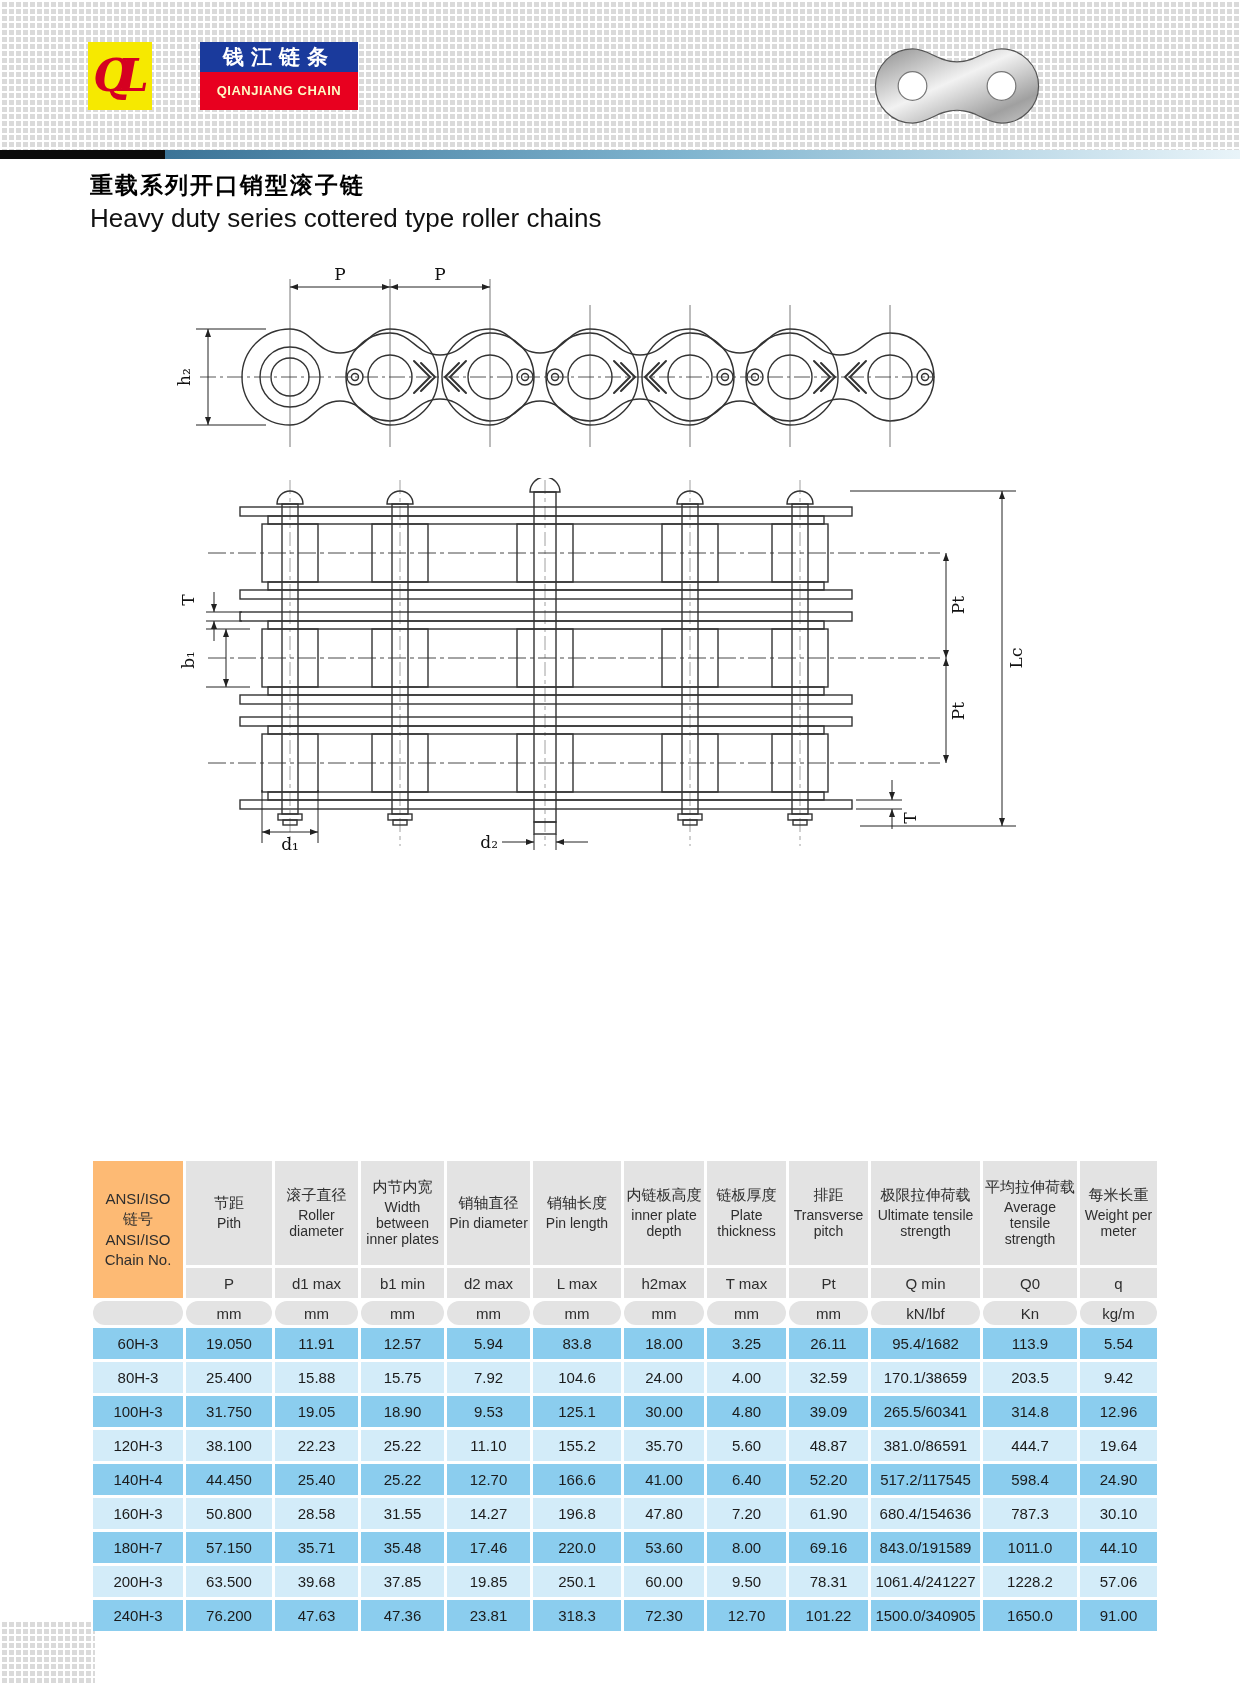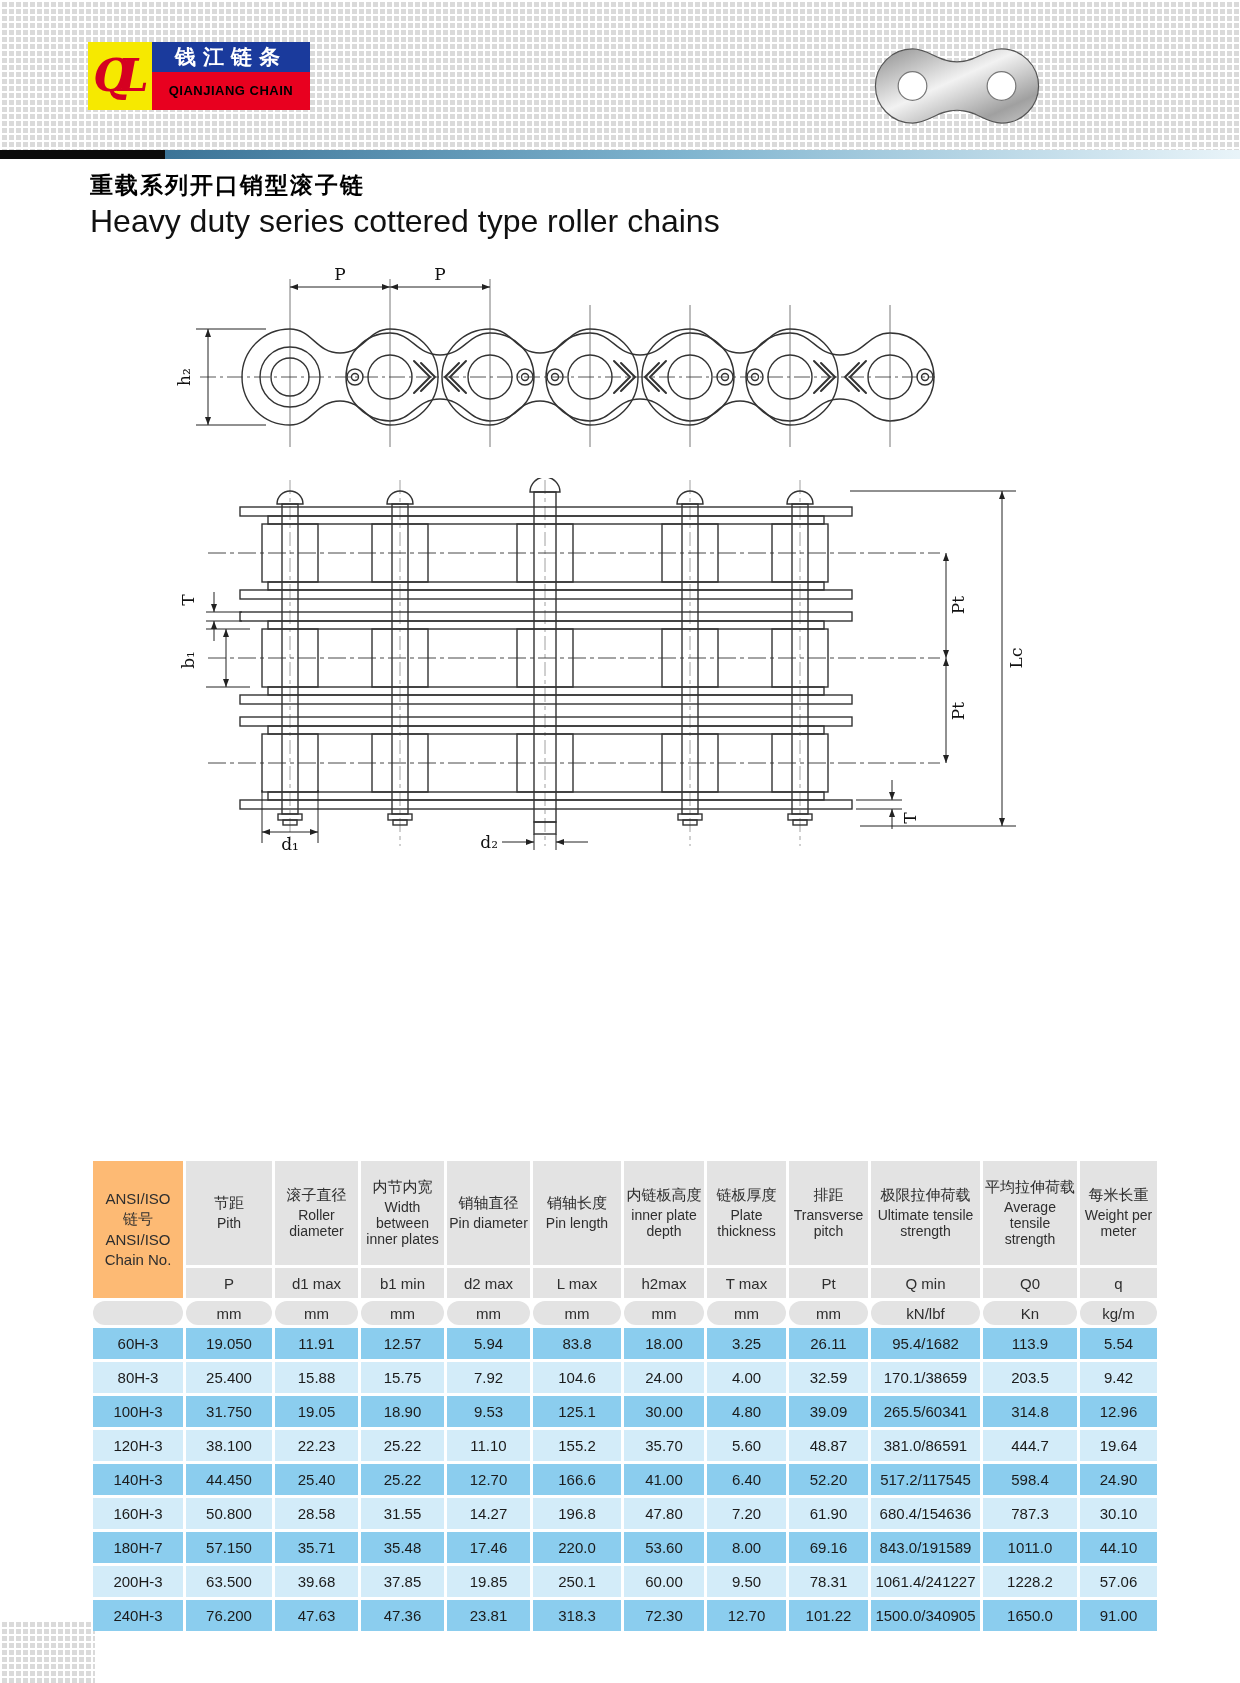--- a/index.html
+++ b/index.html
@@ -20,30 +20,30 @@
 
   .sep-bar { position:absolute; left:0; top:150px; width:1240px; height:9px;
     background:linear-gradient(to right,#265f85,#7fb4cf 55%,#e9f4f9 100%); }
   .sep-bar-black { position:absolute; left:0; top:150px; width:165px; height:9px; background:#0b0b0b; }
 
   
   .logo { position:absolute; left:88px; top:42px; height:68px; display:flex; }
   .logo-mark { width:64px; height:68px; background:#f6e900; display:flex; align-items:center; justify-content:center; }
   .logo-mono { font-family:"DejaVu Serif","Liberation Serif",serif; font-style:italic; font-weight:bold;
     font-size:44px; color:#d50021; letter-spacing:-14px; padding-right:12px; line-height:1; }
-  .logo-text { display:flex; flex-direction:column; width:158px; }
+  .logo-text { display:flex; flex-direction:column; width:158px;padding-left:48px; }
   .logo-cn { background:#1a3a9c; color:#fff; font-size:21px; font-weight:bold; letter-spacing:7px;
     height:35px; display:flex; align-items:center; justify-content:center; }
-  .logo-en { background:#e8001f; color:#000000; font-size:13px; font-weight:bold; letter-spacing:0.5px;
+  .logo-en { background:#e8001f; color:#fef9c3; font-size:13px; font-weight:bold; letter-spacing:0.5px;
     height:45px; display:flex; align-items:center; justify-content:center; }
 
   .plate-img { position:absolute; left:868px; top:38px; }
 
   .title-cn { position:absolute; left:90px; top:170px; font-size:23px; font-weight:600; color:#000; letter-spacing:2px; }
-  .title-en { position:absolute; left:90px; top:203px; font-size:32px; font-weight:400; color:#111; }
+  .title-en { position:absolute; left:90px; top:203px; font-size:26px; font-weight:400; color:#111; }
 
   .diagram1 { position:absolute; left:150px; top:265px; }
   .diagram2 { position:absolute; left:150px; top:478px; }
   .dline { stroke:#333; fill:none; stroke-width:1.4; }
   .dthin { stroke:#555; stroke-width:0.8; }
   .dimline { stroke:#222; stroke-width:1; fill:none; }
   .dimtext { font-family:"DejaVu Serif","Liberation Serif",serif; font-size:17px; fill:#111; }
 
   
   .spec-table { position:absolute; left:90px; top:1158px; border-collapse:separate; border-spacing:3px; table-layout:fixed; }
@@ -430,21 +430,21 @@
           <td>11.10</td>
           <td>155.2</td>
           <td>35.70</td>
           <td>5.60</td>
           <td>48.87</td>
           <td>381.0/86591</td>
           <td>444.7</td>
           <td>19.64</td>
         </tr>
         <tr class="row-dark">
-          <td>140H-3</td>
+          <td>140H-4</td>
           <td>44.450</td>
           <td>25.40</td>
           <td>25.22</td>
           <td>12.70</td>
           <td>166.6</td>
           <td>41.00</td>
           <td>6.40</td>
           <td>52.20</td>
           <td>517.2/117545</td>
           <td>598.4</td>

